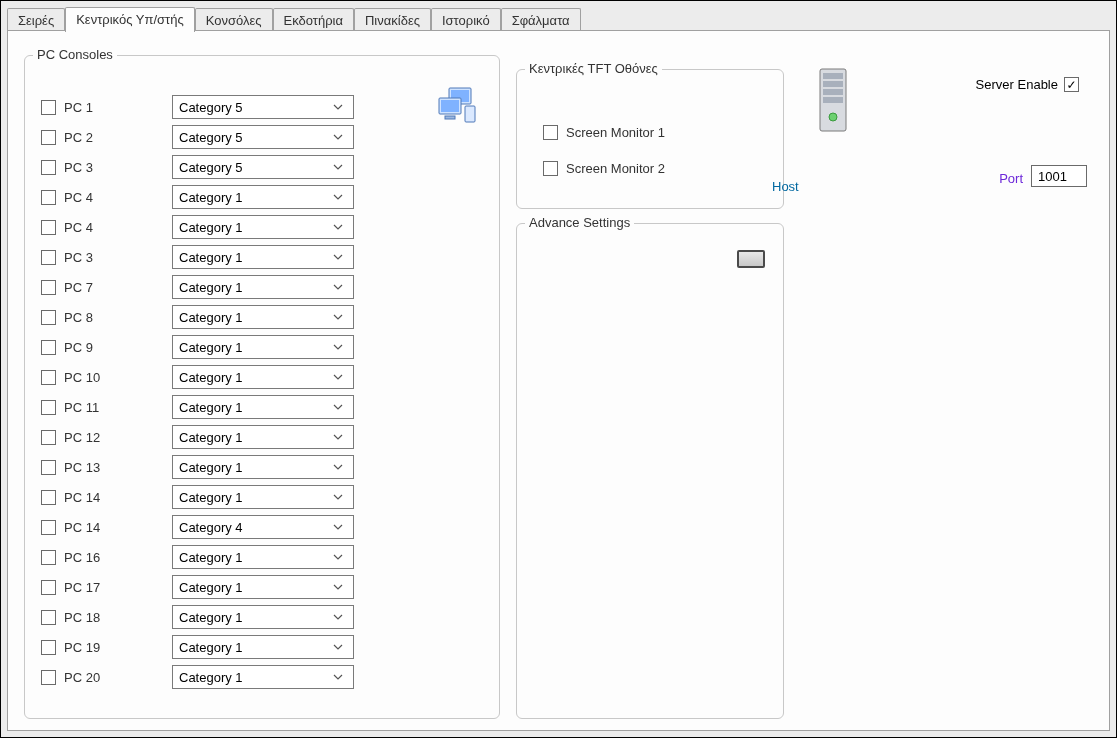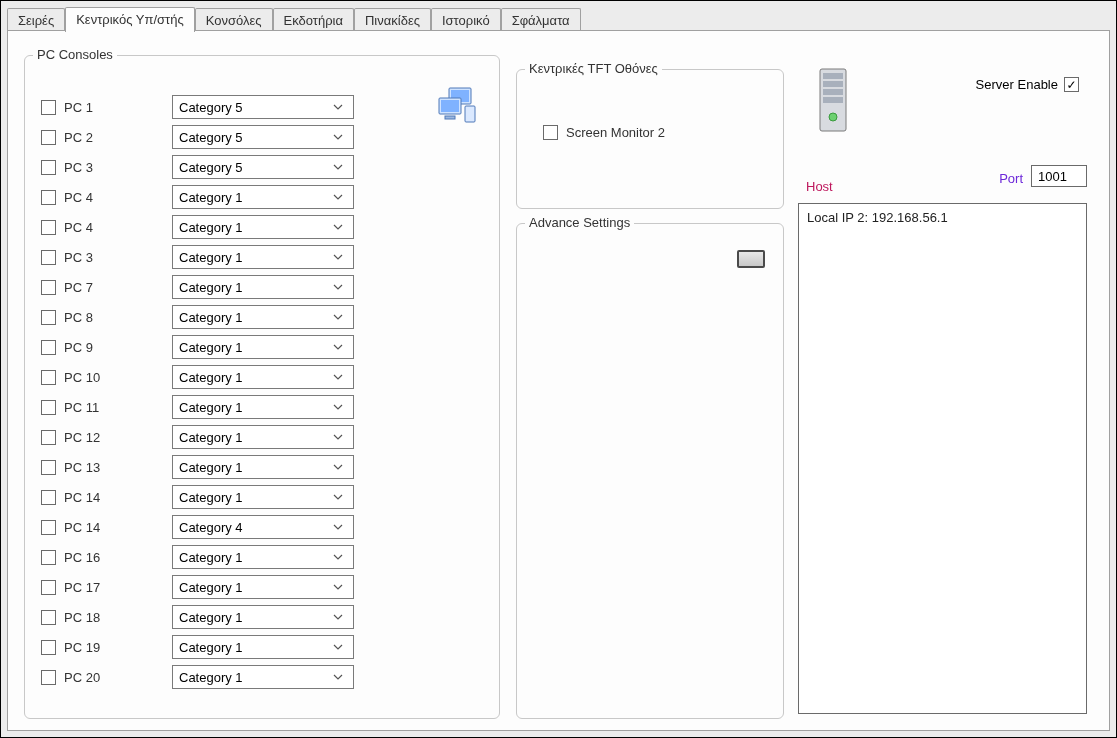--- a/index.html
+++ b/index.html
@@ -124,22 +124,22 @@
   
   .server-icon {
     position: absolute; left: 808px; top: 34px;
     width: 34px; height: 70px;
   }
   .server-enable-wrap {
     position: absolute; right: 22px; top: 46px;
     display: flex; align-items: center; gap: 6px;
   }
   .host-label {
-    position: absolute; left: 798px; top: 148px;
-    color: #be185d;
+    position: absolute; left: 764px; top: 148px;
+    color: #0369a1;
   }
   .port-label {
     position: absolute; right: 86px; top: 140px;
     color: #6d28d9;
   }
   .port-input {
     position: absolute; right: 22px; top: 134px;
     width: 56px; height: 22px;
     border: 1px solid #6a6a6a;
     background: #fff;
@@ -432,20 +432,24 @@
             </span>
           </div>
         </div>
     </div>
 
     <div class="groupbox gb-tft">
       <div class="legend">Κεντρικές TFT Οθόνες</div>
       <div class="tft-rows" id="tft-rows">
           <div class="tft-row">
             <span class="chk"></span>
+            <span class="tft-label">Screen Monitor 1</span>
+          </div>
+          <div class="tft-row">
+            <span class="chk"></span>
             <span class="tft-label">Screen Monitor 2</span>
           </div>
         </div>
     </div>
 
     <div class="groupbox gb-adv">
       <div class="legend">Advance Settings</div>
       <div class="adv-icon"></div>
     </div>
 
@@ -463,18 +467,15 @@
     <div class="server-enable-wrap">
       <span>Server Enable</span>
       <span id="server-enable-chk" class="chk checked"></span>
     </div>
 
     <div class="host-label">Host</div>
     <div class="port-label">Port</div>
     <div class="port-input">
       <span>1001</span>
     </div>
-    <div class="host-box" id="host-box">
-        <div>Local IP 2:  192.168.56.1</div>
-      </div>
 
   </div>
 </div>
 
 </body></html>

